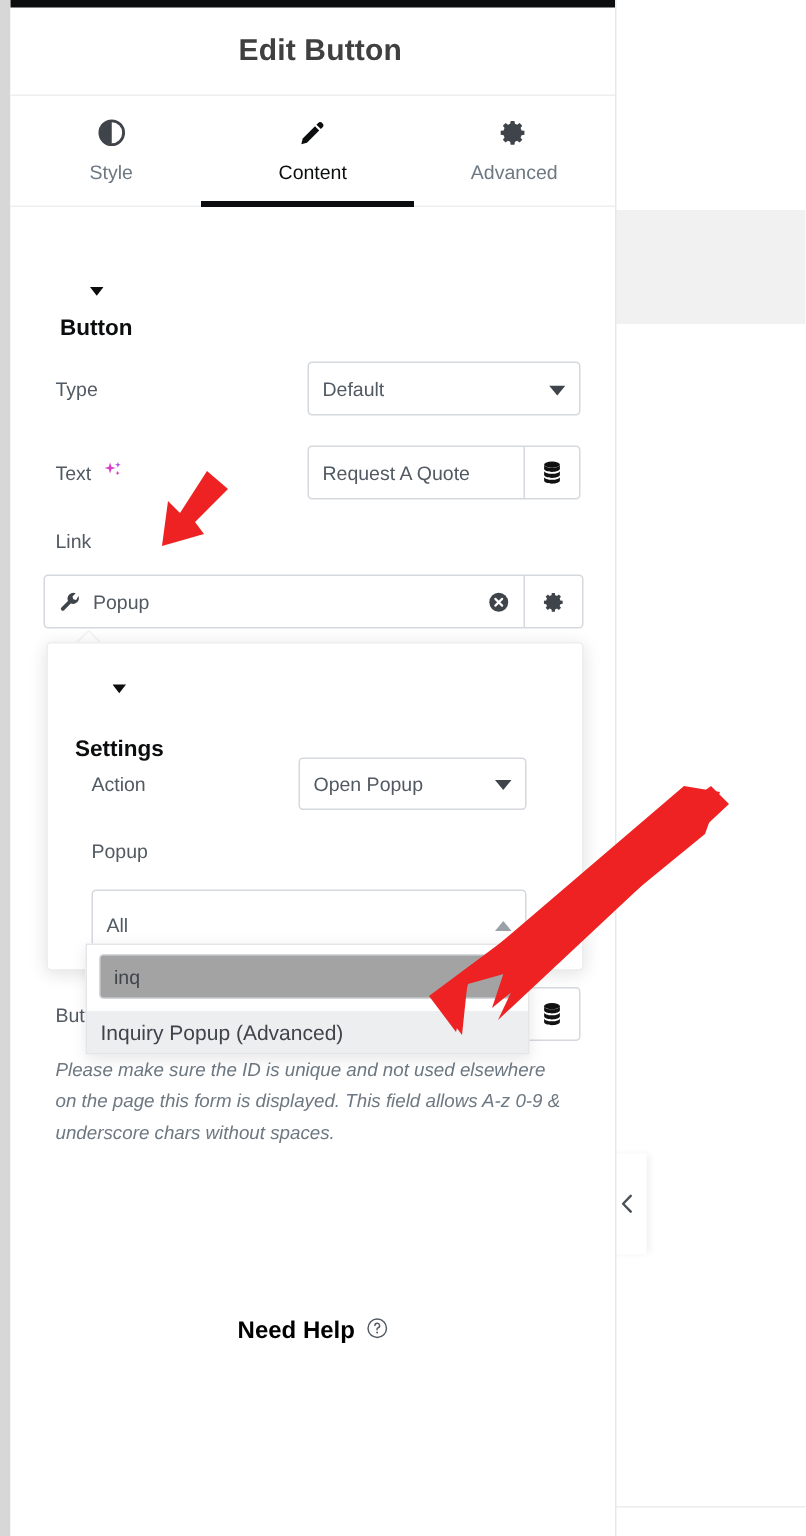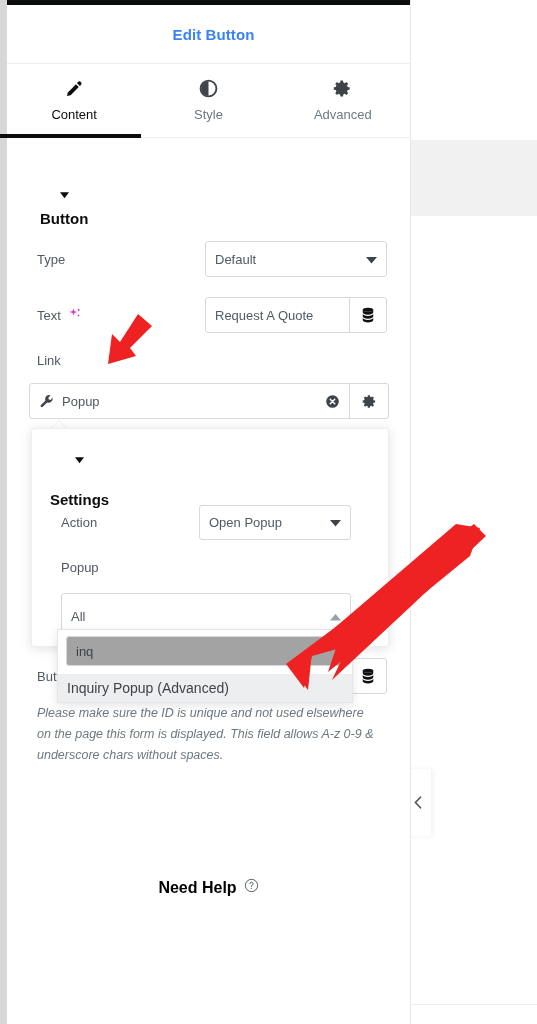--- a/index.html
+++ b/index.html
@@ -74,23 +74,23 @@
   #panel-header {
     position: absolute;
     left: 0; top: 5px;
     width: 403px; height: 58px;
     border-bottom: 1px solid #eceeef;
     display: flex;
     align-items: center;
     justify-content: center;
   }
   #panel-title {
-    font-size: 15px;
+    font-size: 20px;
     font-weight: bold;
-    color: #3b82f6;
+    color: #404040;
     letter-spacing: 0.1px;
     margin-left: 10px;
   }
 
   
   #panel-tabs {
     position: absolute;
     left: 0; top: 64px;
     width: 403px; height: 73px;
     display: flex;
@@ -353,38 +353,38 @@
 <div id="panel">
 
   <div id="panel-topbar"></div>
 
   <div id="panel-header">
     <div id="panel-title">Edit Button</div>
   </div>
 
   <div id="panel-tabs">
 
+    <div class="tab">
+      <span class="tab-icon">
+        <svg width="19" height="19" viewBox="0 0 24 24">
+          <circle cx="12" cy="12" r="10" fill="none" stroke="#3f444b" stroke-width="2.4"></circle>
+          <path d="M12 2.8 A9.2 9.2 0 0 0 12 21.2 Z" fill="#3f444b"></path>
+        </svg>
+      </span>
+      <span class="tab-label">Style</span>
+    </div>
+
     <div class="tab active">
       <span class="tab-icon">
         <svg width="19" height="19" viewBox="0 0 24 24" fill="#0c0d0e">
           <path d="M20.1 3.9a2.6 2.6 0 0 0-3.7 0l-1.3 1.3 3.7 3.7 1.3-1.3a2.6 2.6 0 0 0 0-3.7z"></path>
           <path d="M13.9 6.6 3.6 16.9 2.4 21.6 7.1 20.4 17.4 10.1z"></path>
         </svg>
       </span>
       <span class="tab-label">Content</span>
-    </div>
-
-    <div class="tab">
-      <span class="tab-icon">
-        <svg width="19" height="19" viewBox="0 0 24 24">
-          <circle cx="12" cy="12" r="10" fill="none" stroke="#3f444b" stroke-width="2.4"></circle>
-          <path d="M12 2.8 A9.2 9.2 0 0 0 12 21.2 Z" fill="#3f444b"></path>
-        </svg>
-      </span>
-      <span class="tab-label">Style</span>
     </div>
 
     <div class="tab">
       <span class="tab-icon">
         <svg width="19" height="19" viewBox="0 0 24 24" fill="#3f444b">
           <path d="M12 8.2a3.8 3.8 0 1 0 0 7.6 3.8 3.8 0 0 0 0-7.6zm0 5.9a2.1 2.1 0 1 1 0-4.2 2.1 2.1 0 0 1 0 4.2z"></path>
           <path d="M21 13.6v-3.2l-2.5-.4a6.9 6.9 0 0 0-.8-1.9l1.5-2-2.3-2.3-2 1.5a6.9 6.9 0 0 0-1.9-.8L12.6 2H9.4l-.4 2.5a6.9 6.9 0 0 0-1.9.8l-2-1.5L2.8 6.1l1.5 2a6.9 6.9 0 0 0-.8 1.9L1 10.4v3.2l2.5.4c.2.7.5 1.3.8 1.9l-1.5 2 2.3 2.3 2-1.5c.6.4 1.2.6 1.9.8l.4 2.5h3.2l.4-2.5c.7-.2 1.3-.5 1.9-.8l2 1.5 2.3-2.3-1.5-2c.4-.6.6-1.2.8-1.9l2.5-.4z"></path>
         </svg>
       </span>
       <span class="tab-label">Advanced</span>

